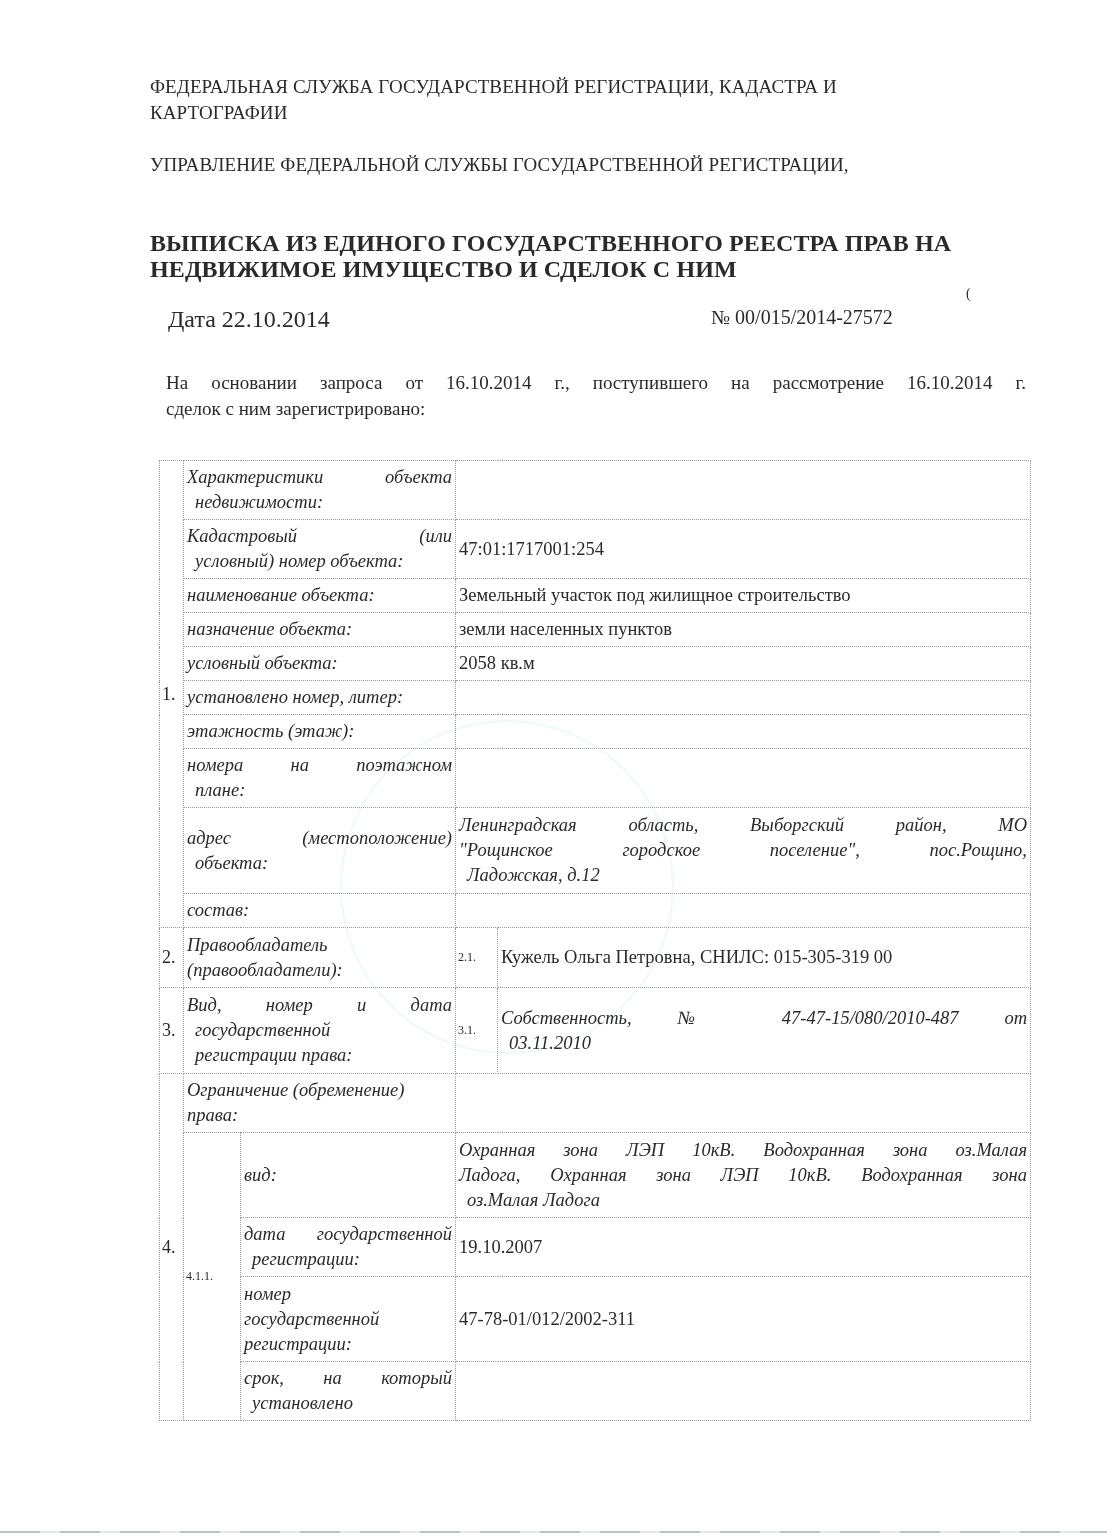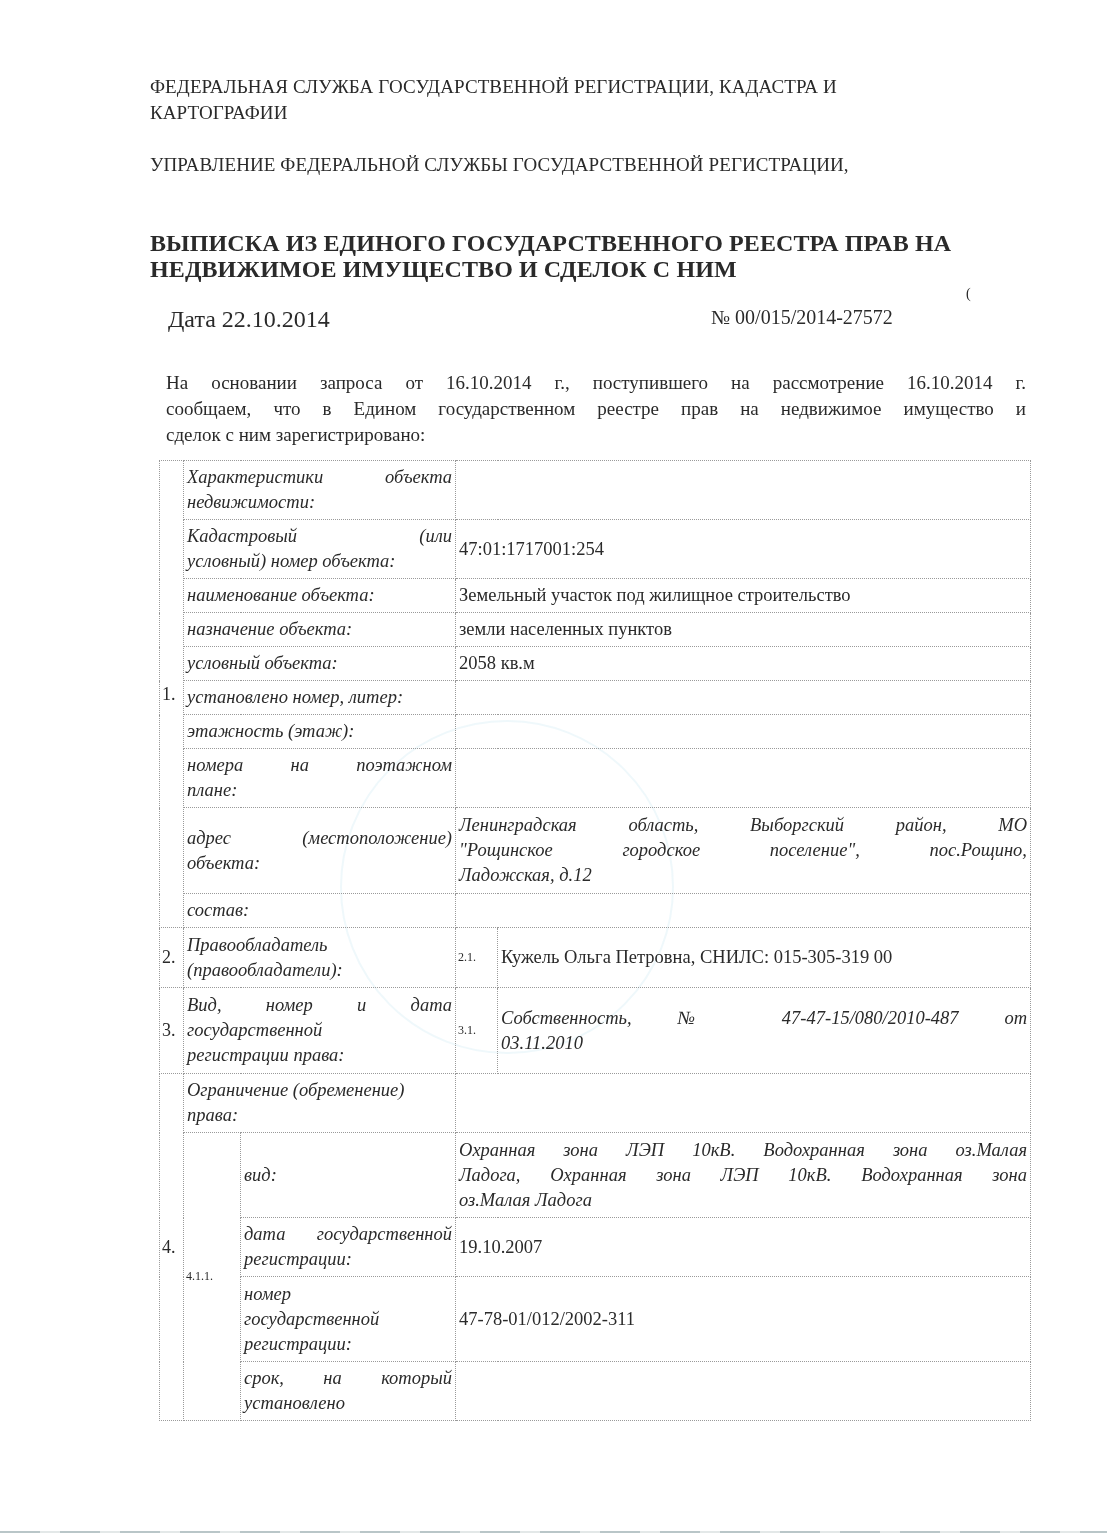--- a/index.html
+++ b/index.html
@@ -23,21 +23,21 @@
     position: absolute; left: 159px; top: 460px; width: 872px;
     border-collapse: collapse; table-layout: fixed; font-size: 18.5px; line-height: 25px;
   }
   table.reg td {
     border: 1.5px dotted #9a9a9a; padding: 3px 3px; vertical-align: middle; text-align: left;
   }
   td.num { width: 20px; padding: 0 0 0 2px !important; font-size: 18px; }
   td.sub { width: 34px; padding: 0 2px !important; font-size: 12px; }
   td.lbl, td.val { text-align: justify; font-style: italic; }
   .jl span { display: block; text-align: justify; text-align-last: justify; }
-  .jl span.last { text-align-last: left; }
+  .jl span.last { text-align-last: left; margin-left: 8px; }
 
   .footer-line { position: absolute; left: 0; top: 1531px; width: 1107px; height: 2px; background: repeating-linear-gradient(90deg, #b9c6c8 0 40px, #e3e8e8 40px 60px); }
   .stamp { position: absolute; left: 340px; top: 720px; width: 330px; height: 330px; border-radius: 50%; border: 2px solid rgba(120,200,220,0.12); pointer-events:none; }
 </style>
 </head>
 <body>
 
 <div class="page">
   <div class="stamp"></div>
 
@@ -52,21 +52,20 @@
     <div>ВЫПИСКА ИЗ ЕДИНОГО ГОСУДАРСТВЕННОГО РЕЕСТРА ПРАВ НА</div>
     <div>НЕДВИЖИМОЕ ИМУЩЕСТВО И СДЕЛОК С НИМ</div>
   </div>
 
   <div class="meta-date">Дата 22.10.2014</div>
   <div class="meta-no">№ 00/015/2014-27572</div>
   <div class="mark">(</div>
 
   <div class="intro">
     <span>На основании запроса от 16.10.2014 г., поступившего на рассмотрение 16.10.2014 г.</span>
-    <span>сообщаем, что в Едином государственном реестре прав на недвижимое имущество и</span>
     <span class="last">сделок с ним зарегистрировано:</span>
   </div>
 
   <table class="reg">
     <colgroup>
       <col style="width:24px">
         <col style="width:57px">
         <col style="width:215px">
         <col style="width:42px">
         <col>

